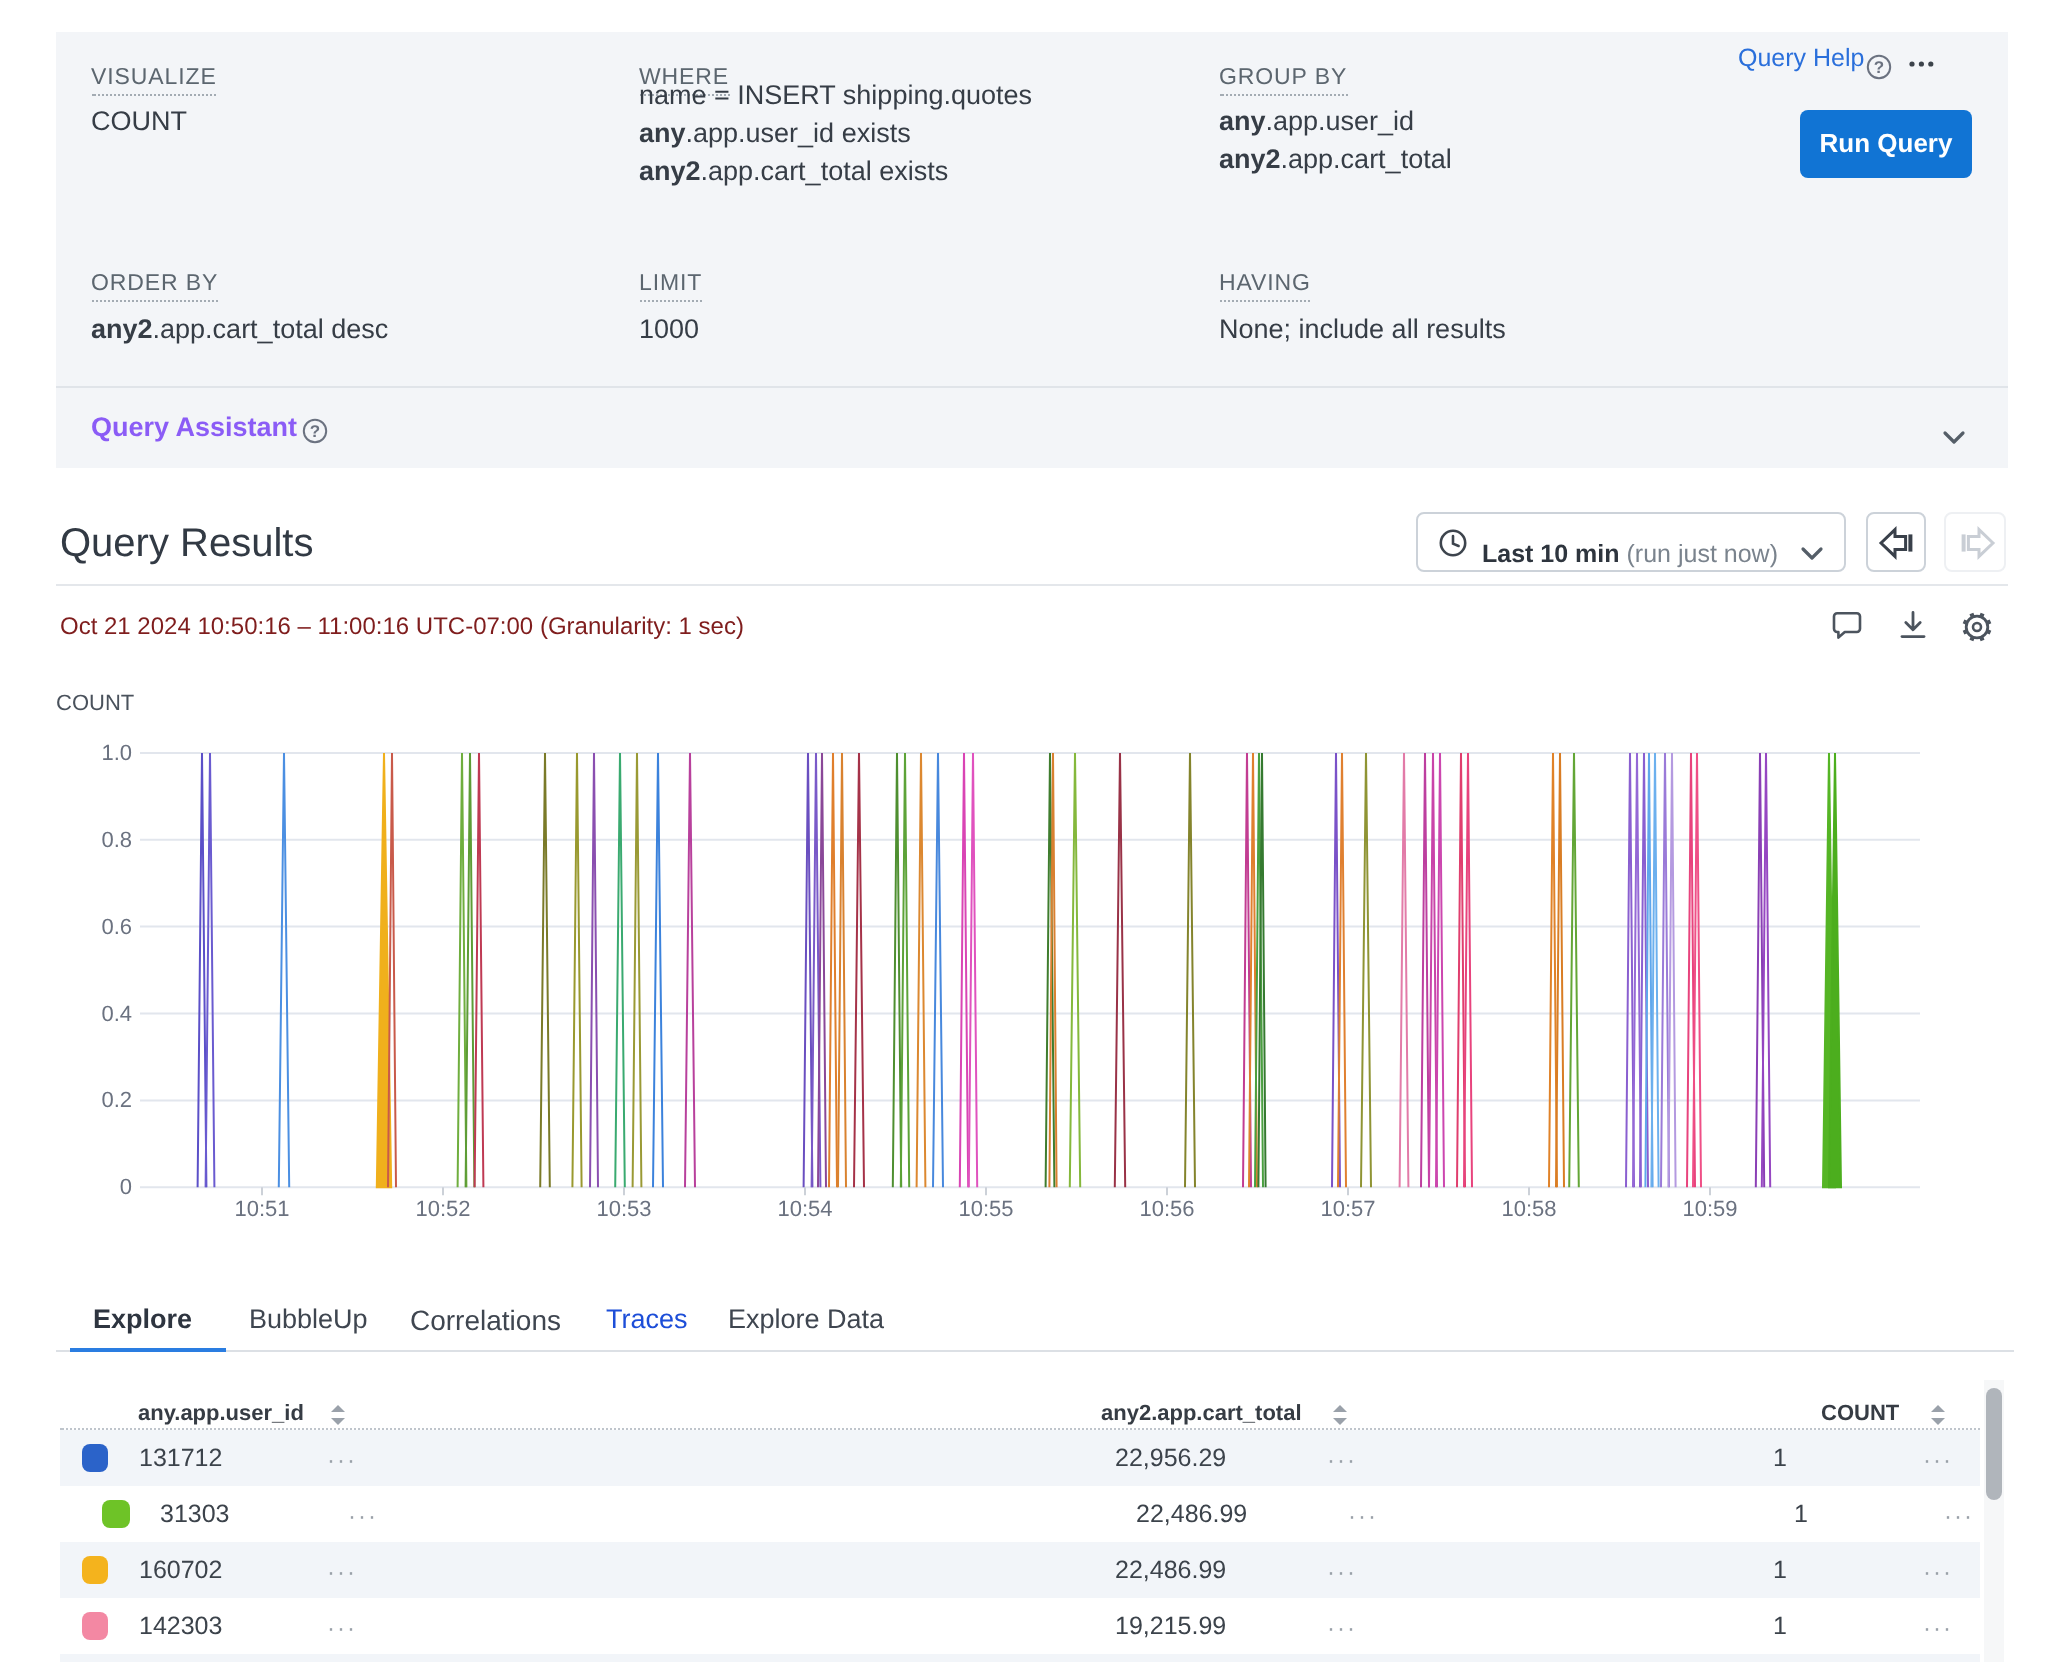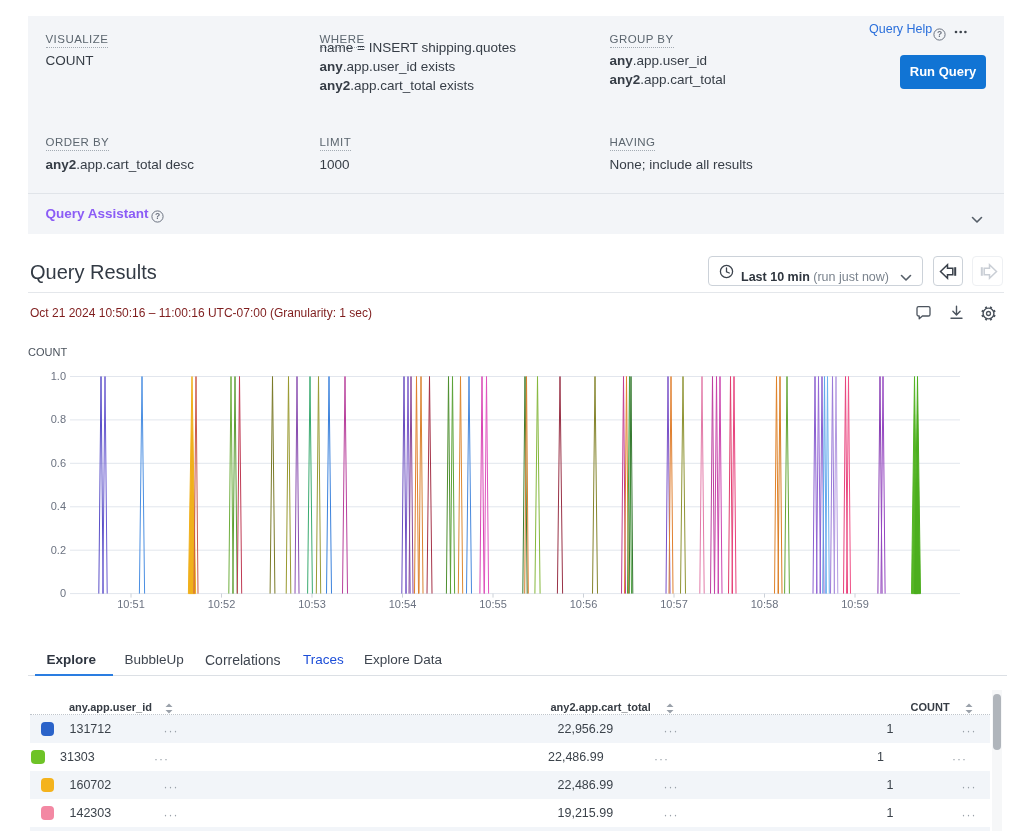--- a/index.html
+++ b/index.html
@@ -223,21 +223,21 @@
 
 <div style="position:absolute;left:29.5px;top:715px;width:960.5px;height:28px;background:#f2f5f9">
 <span style="position:absolute;left:11px;top:7px;width:13.5px;height:13.5px;border-radius:4px;background:#2b63c9"></span>
 <span class="cell" style="left:40px;width:90px">131712</span>
 <span class="celld" style="left:134px"><span style="color:#9aa1a9;letter-spacing:1px;font-size:12px">···</span></span>
 <span class="cell" style="left:528px;width:100px">22,956.29</span>
 <span class="celld" style="left:634px"><span style="color:#9aa1a9;letter-spacing:1px;font-size:12px">···</span></span>
 <span class="cell" style="left:857px;width:70px">1</span>
 <span class="celld" style="left:932px"><span style="color:#9aa1a9;letter-spacing:1px;font-size:12px">···</span></span>
 </div>
-<div style="position:absolute;left:20px;top:743px;width:960.5px;height:28px;background:#ffffff">
+<div style="position:absolute;left:40px;top:743px;width:960.5px;height:28px;background:#ffffff">
 <span style="position:absolute;left:11px;top:7px;width:13.5px;height:13.5px;border-radius:4px;background:#6ec327"></span>
 <span class="cell" style="left:40px;width:90px">31303</span>
 <span class="celld" style="left:134px"><span style="color:#9aa1a9;letter-spacing:1px;font-size:12px">···</span></span>
 <span class="cell" style="left:528px;width:100px">22,486.99</span>
 <span class="celld" style="left:634px"><span style="color:#9aa1a9;letter-spacing:1px;font-size:12px">···</span></span>
 <span class="cell" style="left:857px;width:70px">1</span>
 <span class="celld" style="left:932px"><span style="color:#9aa1a9;letter-spacing:1px;font-size:12px">···</span></span>
 </div>
 <div style="position:absolute;left:29.5px;top:771px;width:960.5px;height:28px;background:#f2f5f9">
 <span style="position:absolute;left:11px;top:7px;width:13.5px;height:13.5px;border-radius:4px;background:#f4b31d"></span>

